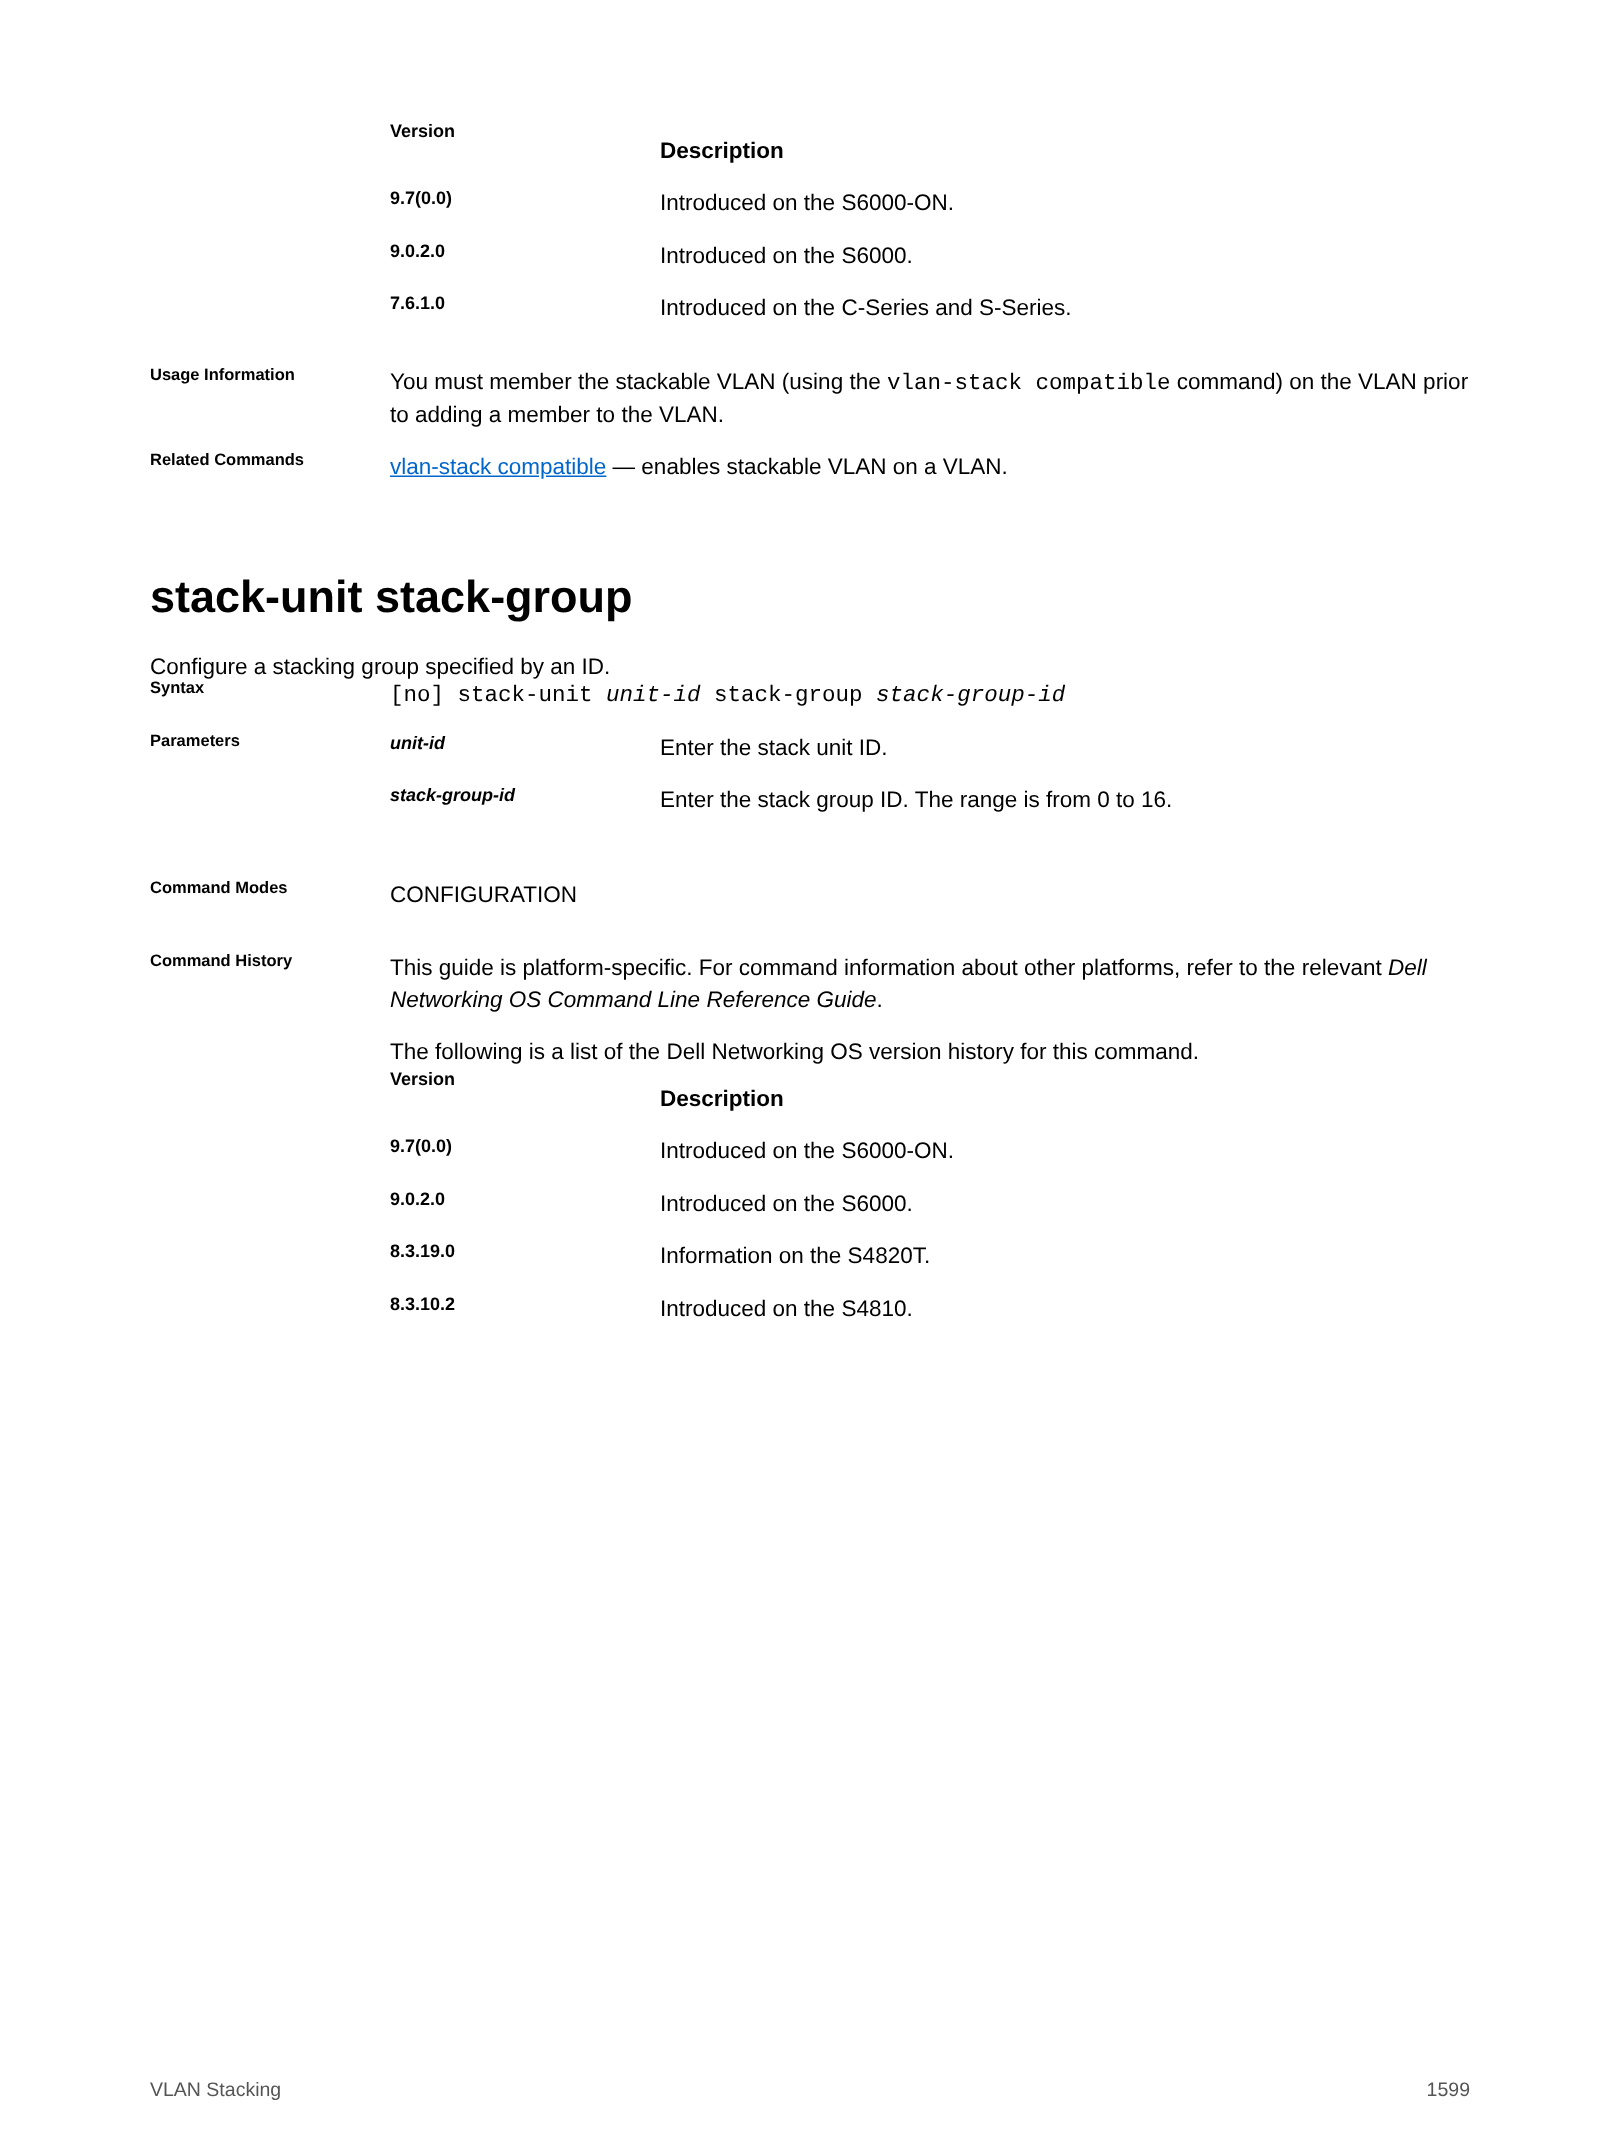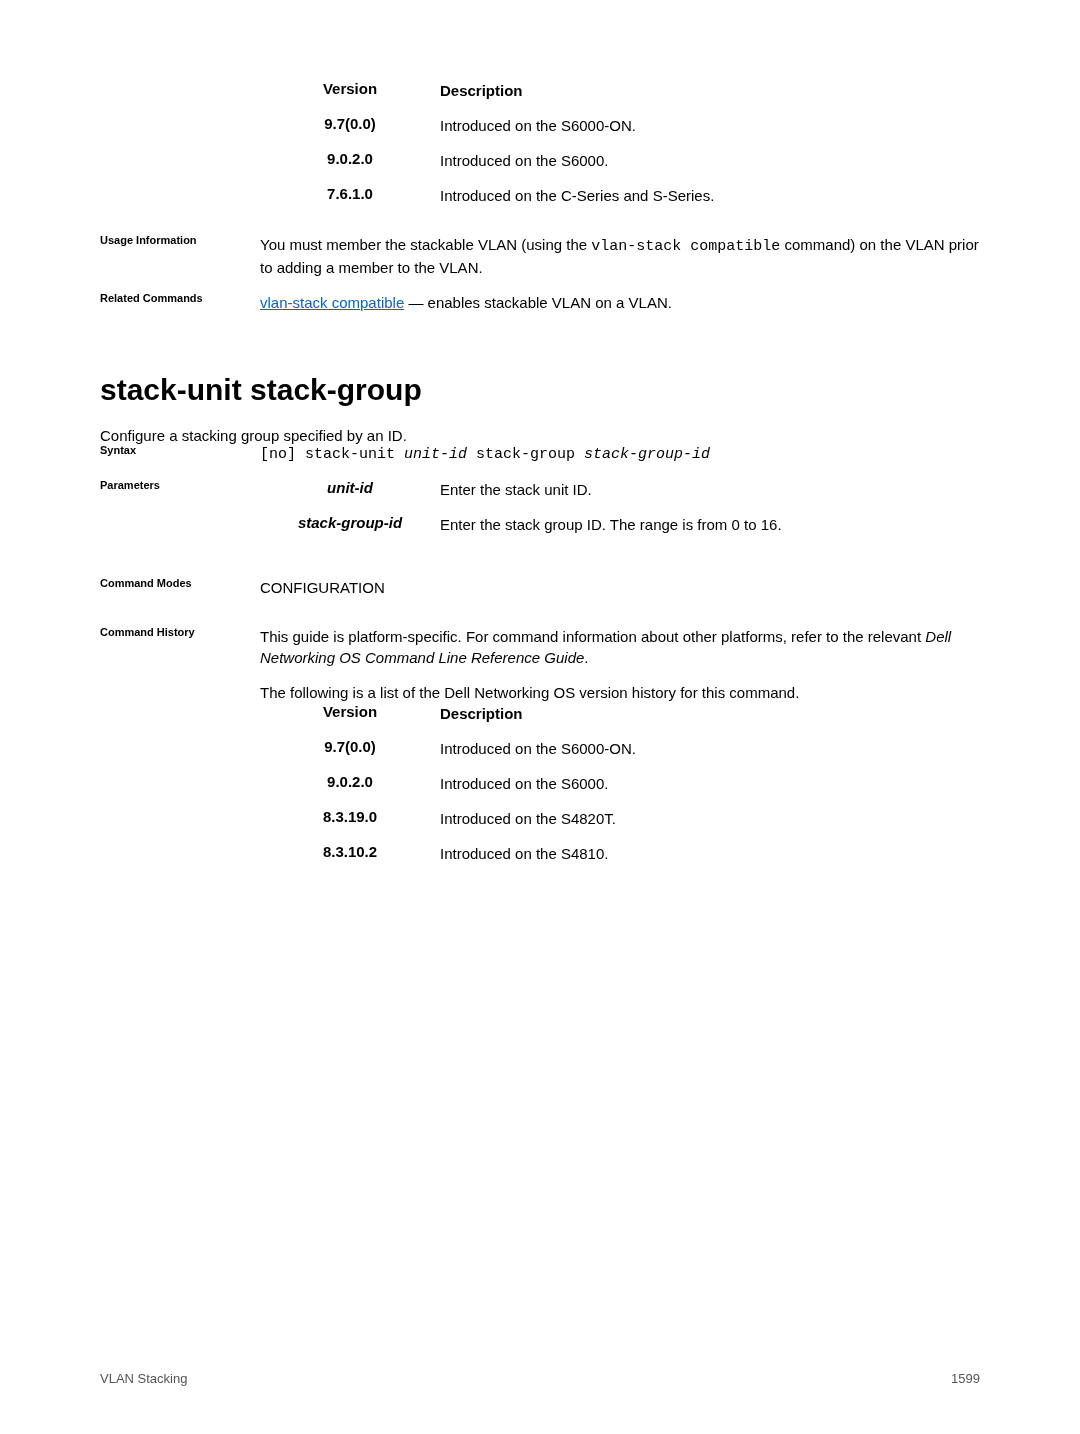--- a/index.html
+++ b/index.html
@@ -22,33 +22,33 @@
   }
   .left-col {
     width: 160px;
     flex-shrink: 0;
     font-weight: 600;
     font-size: 11px;
   }
   .mid-col {
     width: 180px;
     flex-shrink: 0;
-    font-size: 15px;
-    text-align: center;
+    font-size: 12px;
   }
   .right-col {
     flex: 1;
     font-size: 15px;
     line-height: 1.4;
   }
   .version-header {
     font-weight: 600;
   }
   .desc-header {
     font-weight: 600;
+    margin-top: 10px;
   }
   .bold {
     font-weight: 600;
   }
   .italic {
     font-style: italic;
   }
   .mono {
     font-family: "Courier New", Courier, monospace;
   }
@@ -60,21 +60,21 @@
     font-size: 30px;
     font-weight: 700;
     margin-top: 60px;
     margin-bottom: 20px;
   }
   .section-intro {
     font-size: 15px;
   }
   .footer {
     position: absolute;
-    bottom: 48px;
+    bottom: 34px;
     left: 100px;
     right: 100px;
     display: flex;
     justify-content: space-between;
     font-size: 13px;
     color: #555;
   }
   .indent-block {
     margin-left: 160px;
   }
@@ -172,21 +172,21 @@
   <div class="row">
     <div class="mid-col bold">9.7(0.0)</div>
     <div class="right-col">Introduced on the S6000-ON.</div>
   </div>
   <div class="row">
     <div class="mid-col bold">9.0.2.0</div>
     <div class="right-col">Introduced on the S6000.</div>
   </div>
   <div class="row">
     <div class="mid-col bold">8.3.19.0</div>
-    <div class="right-col">Introduced on the S4820T.</div>
+    <div class="right-col">Information on the S4820T.</div>
   </div>
   <div class="row">
     <div class="mid-col bold">8.3.10.2</div>
     <div class="right-col">Introduced on the S4810.</div>
   </div>
 </div>
 
 <div class="footer">
   <span>VLAN Stacking</span>
   <span>1599</span>

